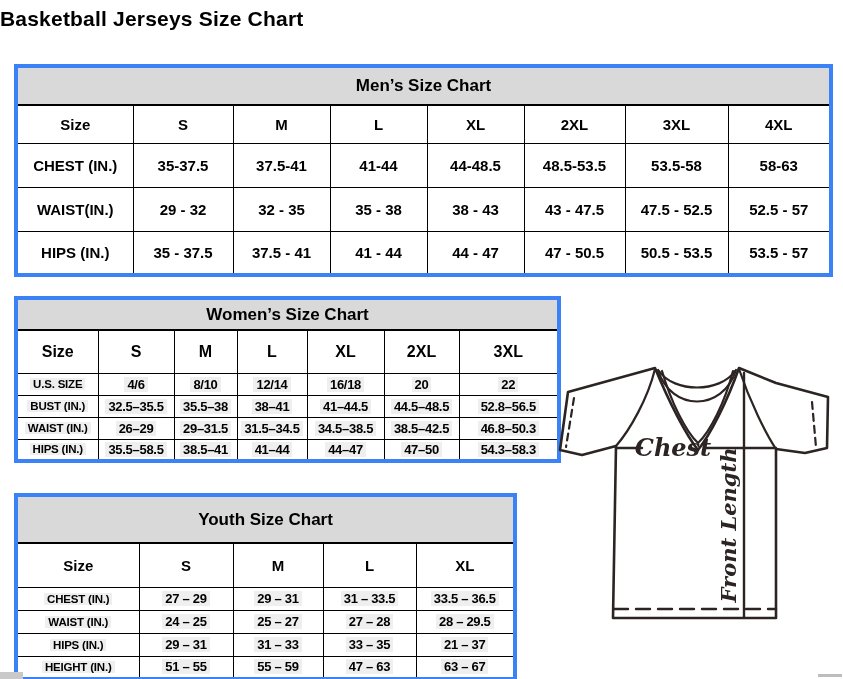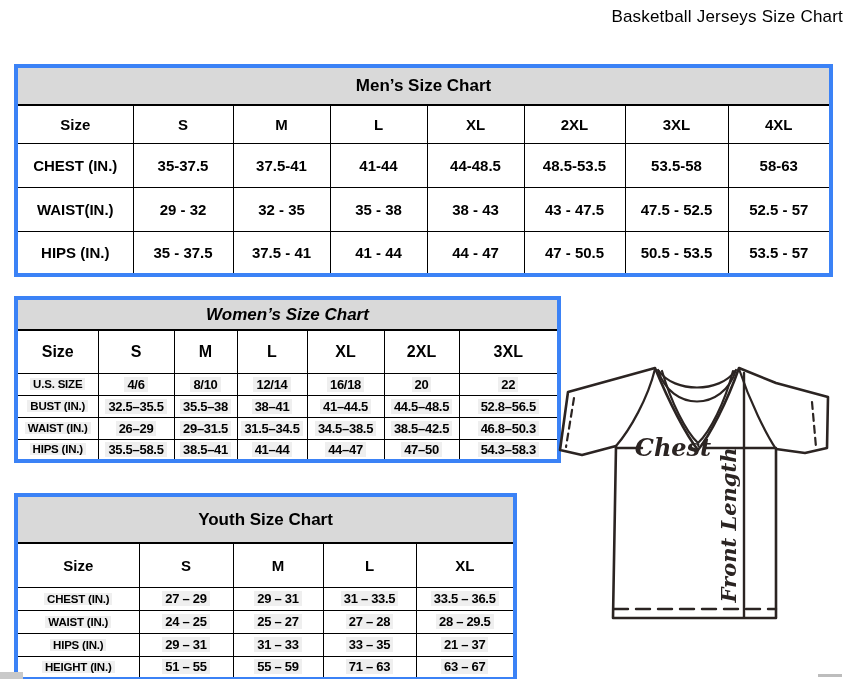--- a/index.html
+++ b/index.html
@@ -7,22 +7,22 @@
   body {
     position:relative;
     width:843px; height:679px;
     background:#ffffff;
     color:#000;
     font-family:"Liberation Sans", sans-serif;
     overflow:hidden;
   }
   .page-title {
     position:absolute; top:7px; left:0; width:100%;
-    text-align:right;
-    font-size:17px; font-weight:normal;
+    text-align:left;
+    font-size:21px; font-weight:bold;
     letter-spacing:0.2px;
   }
   table {
     position:absolute;
     border-collapse:collapse;
     table-layout:fixed;
     background:#fff;
     border:4px solid #3b82f6;
   }
   th, td {
@@ -39,21 +39,21 @@
     border-bottom:2px solid #000;
   }
   
   #t-mens { left:14px; top:64px; width:815px; }
   #t-mens tr.cap th { height:39px; }
   #t-mens tr.cols th { height:38px; font-size:15px; }
   #t-mens tbody tr { height:44px; }
   #t-mens tbody th, #t-mens tbody td { font-size:15px; }
   
   #t-womens { left:14px; top:296px; width:543px; }
-  #t-womens tr.cap th { height:32px;font-style:italic; }
+  #t-womens tr.cap th { height:32px; }
   #t-womens tr.cols th { height:43px; font-size:16px; }
   #t-womens tbody tr { height:22px;padding-left:40px; }
   #t-womens tbody th { font-size:11.5px; letter-spacing:-0.2px; }
   #t-womens tbody td { font-size:13px; letter-spacing:-0.3px; }
   
   #t-youth { left:14px; top:493px; width:499px; }
   #t-youth tr.cap th { height:48px; }
   #t-youth tr.cols th { height:44px; font-size:15px; }
   #t-youth tbody tr { height:23px; }
   #t-youth tbody th { font-size:11.5px; letter-spacing:-0.2px; }
@@ -240,21 +240,21 @@
         <th><span>HIPS (IN.)</span></th>
         <td><span>29 – 31</span></td>
         <td><span>31 – 33</span></td>
         <td><span>33 – 35</span></td>
         <td><span>21 – 37</span></td>
       </tr>
       <tr>
         <th><span>HEIGHT (IN.)</span></th>
         <td><span>51 – 55</span></td>
         <td><span>55 – 59</span></td>
-        <td><span>71 – 63</span></td>
+        <td><span>47 – 63</span></td>
         <td><span>63 – 67</span></td>
       </tr>
     </tbody>
 </table>
 
 <div class="jersey-wrap">
   <svg width="284" height="266" viewBox="0 0 284 266">
     <g fill="none" stroke="#2b2422" stroke-width="2.6" stroke-linejoin="round" stroke-linecap="round">
 
       <path d="M97,8 L10,32 L2,90 L24,95 L58,86 L55,258 L218,258 L218,89 L247,93 L269,88 L270,37 L218,23 L181,8

